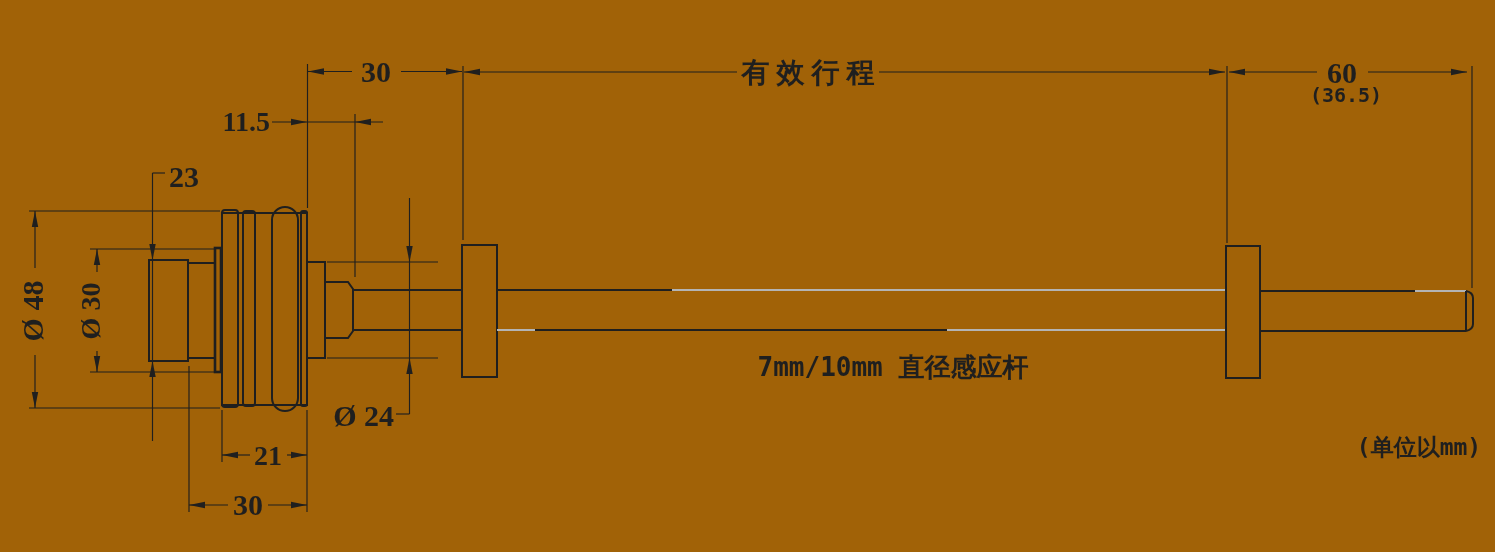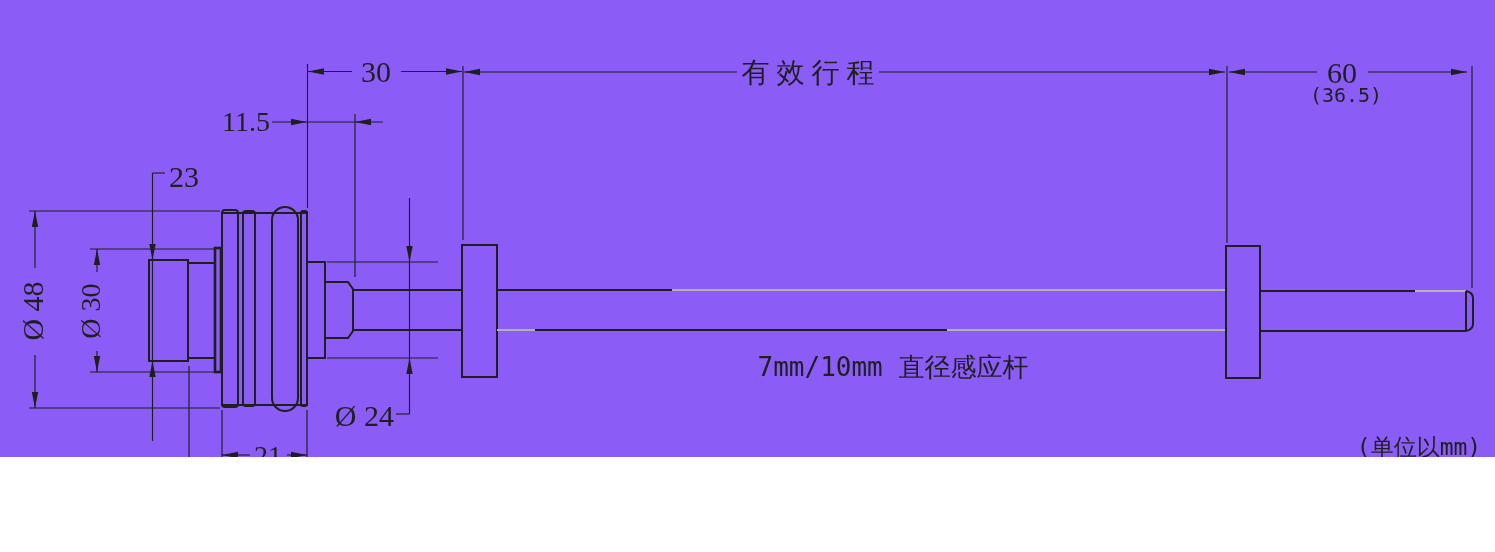--- a/index.html
+++ b/index.html
@@ -1,21 +1,22 @@
 <!DOCTYPE html>
 <html><head>
 <meta charset="utf-8">
 <style>
   html,body{margin:0;padding:0;background:#ffffff;}
   .canvas{
     position:relative;
-    width:1495px;height:457px;
-    background:#8b5cf6;
+    width:1495px;height:552px;
+    background:#a16207;
     font-family:"Liberation Serif","DejaVu Serif",serif;
     overflow:hidden;
+    font-weight:bold;
   }
   svg{display:block;}
   .part{fill:none;stroke:#1f1f1f;stroke-width:2;}
   .part-thick{fill:none;stroke:#1f1f1f;stroke-width:2.6;}
   .faded{stroke:#b4b4b4;}
   .dim{fill:none;stroke:#1f1f1f;stroke-width:1.15;}
   .arrow{fill:#1f1f1f;stroke:none;}
   .dimtext{
     fill:#1f1f1f;
     font-family:"Liberation Serif","DejaVu Serif",serif;

